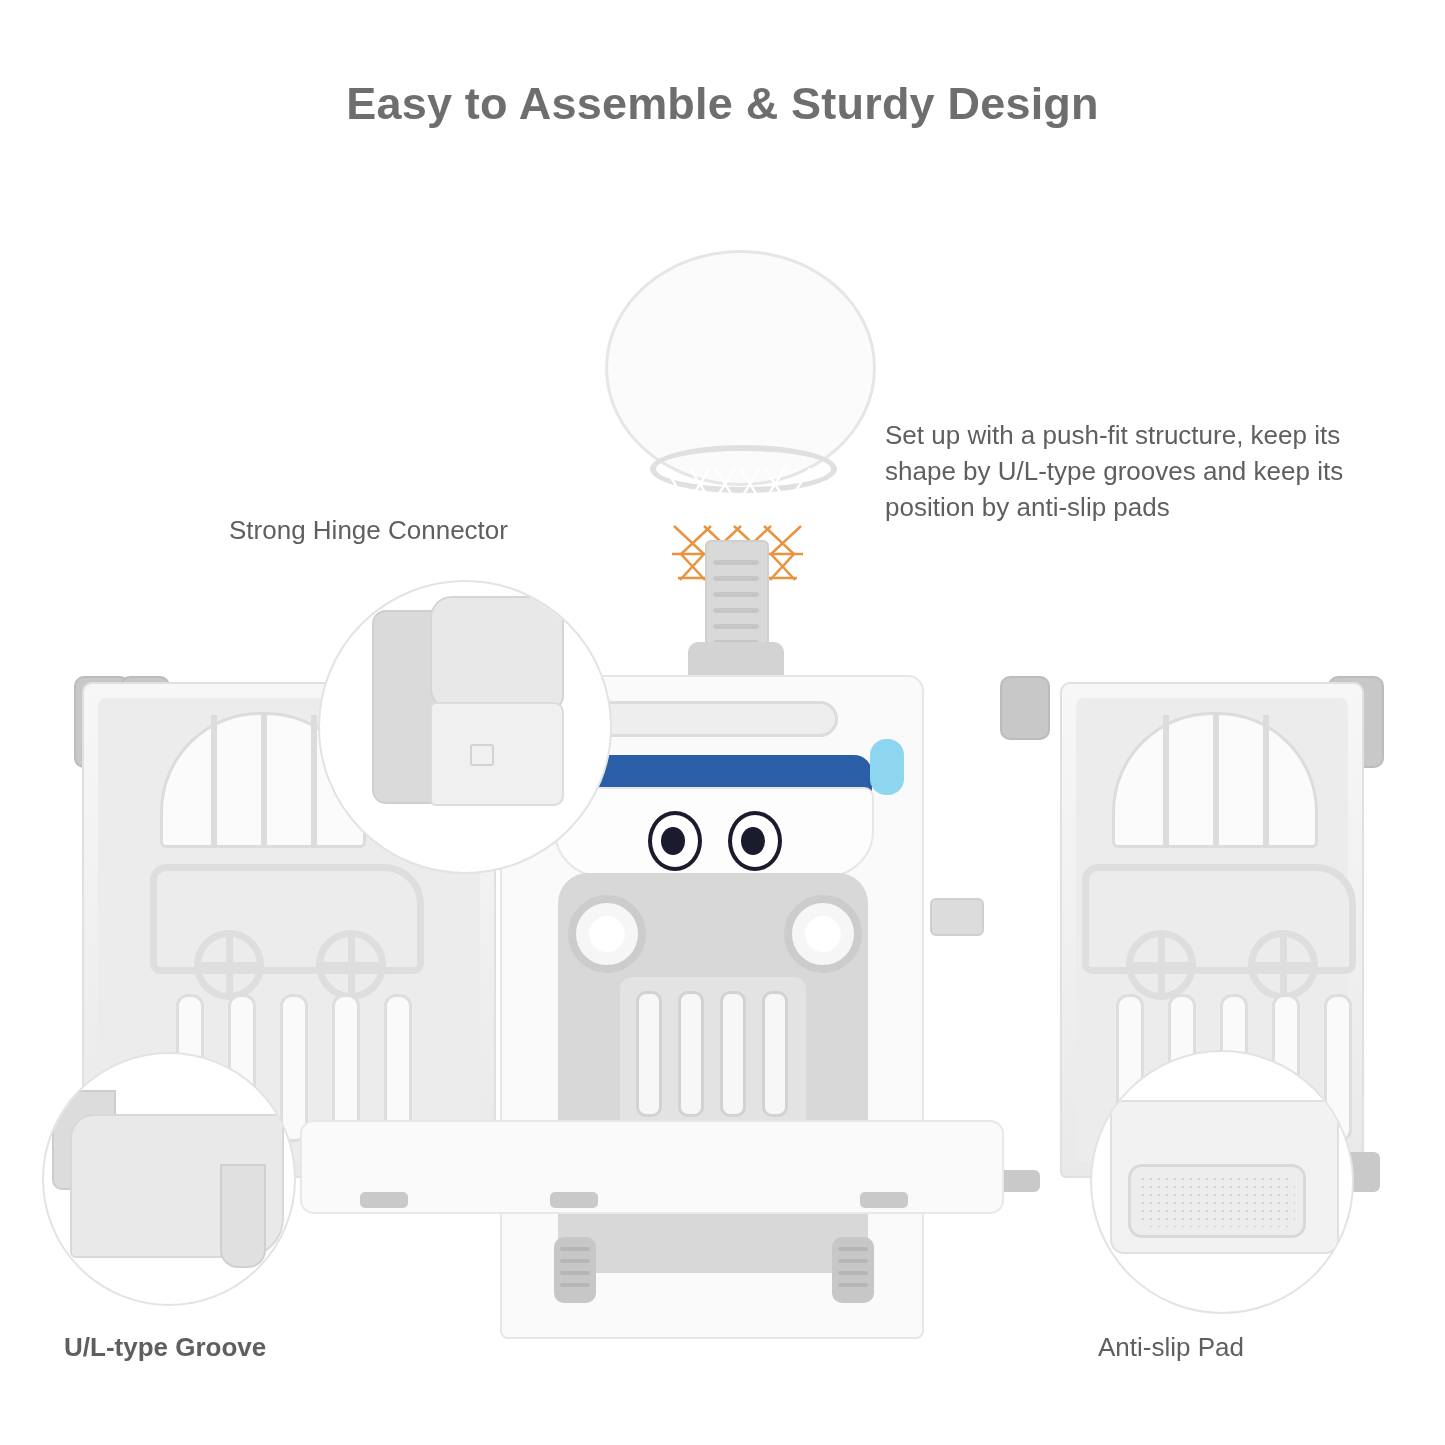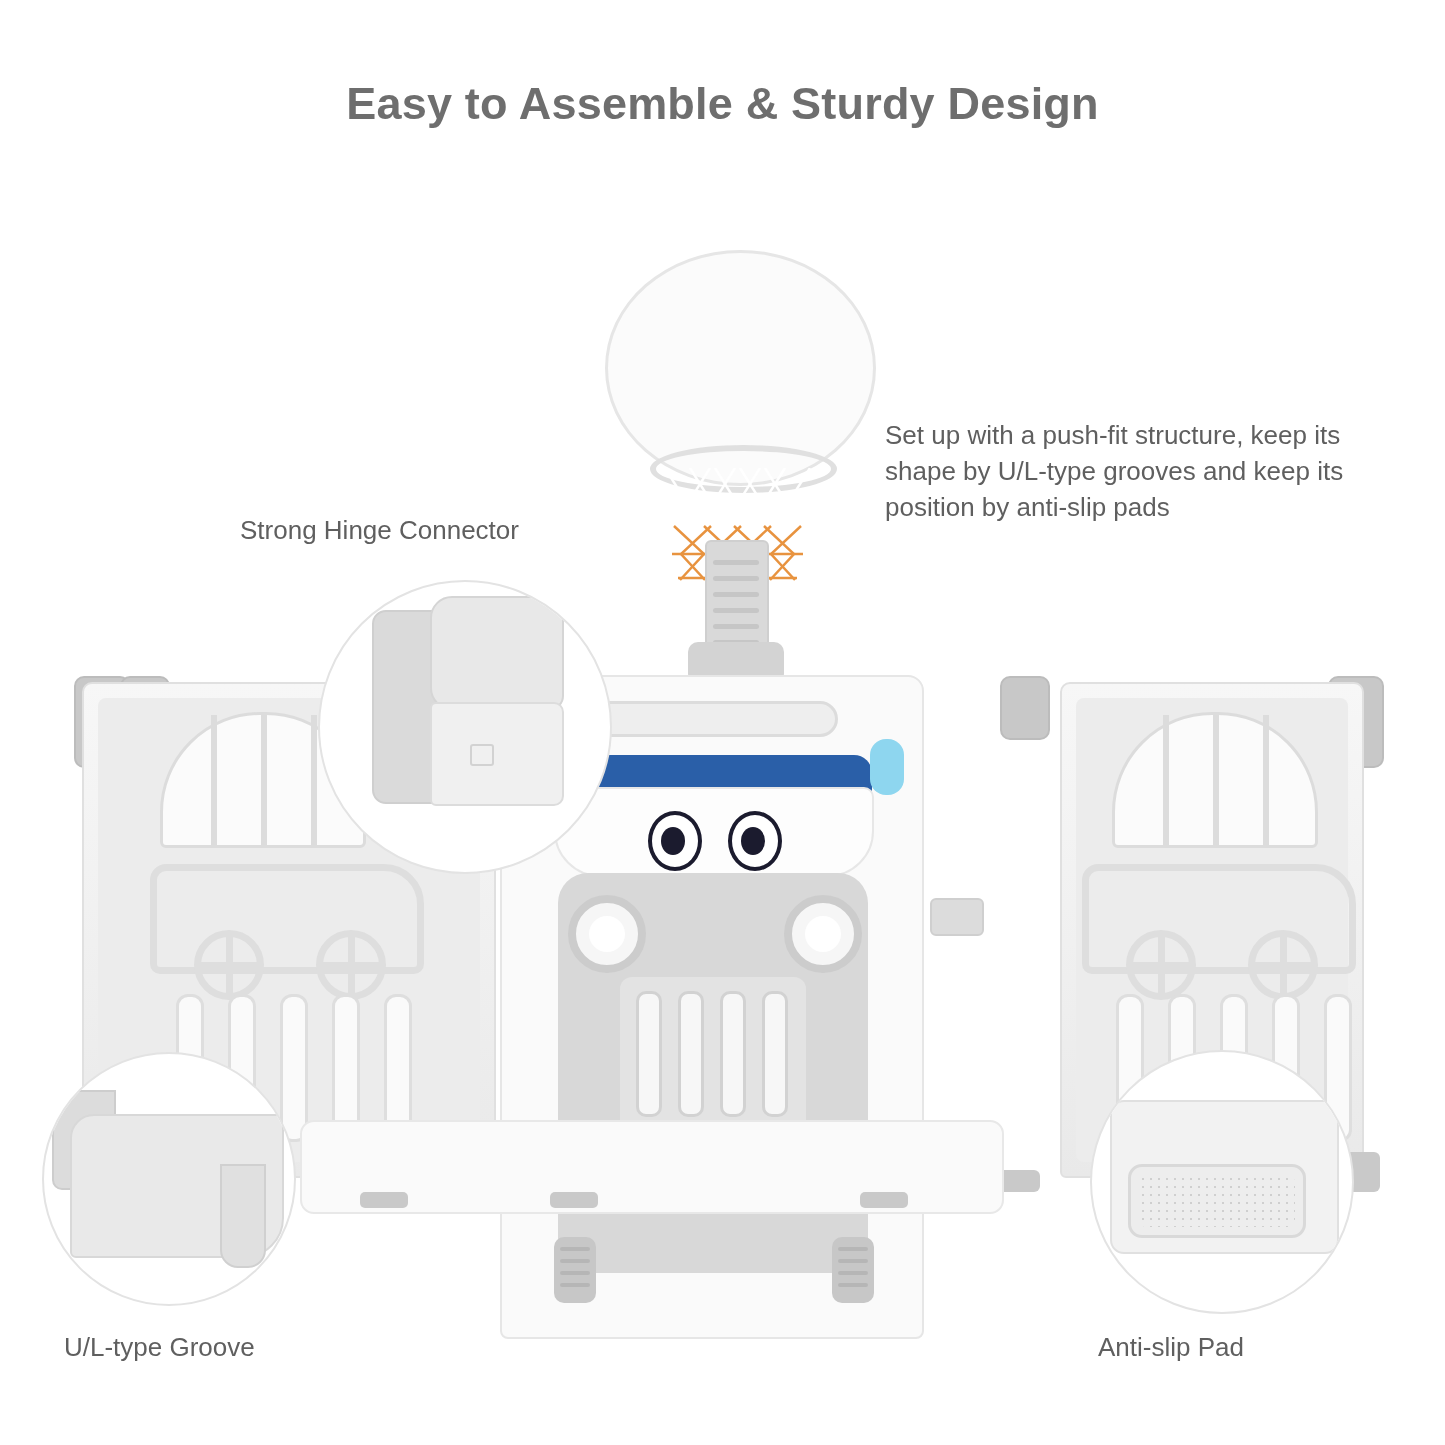--- a/index.html
+++ b/index.html
@@ -29,22 +29,22 @@
     letter-spacing: 0.2px;
   }
 
   
   .callout-label {
     position: absolute;
     font-size: 26px;
     color: #5f5f5f;
     white-space: nowrap;
   }
-  #label-hinge { left: 240px; top: 515px; text-align: right; }
-  #label-groove { left: 64px; top: 1332px; }
+  #label-hinge { left: 229px; top: 515px; text-align: right; }
+  #label-groove { left: 64px; top: 1332px; font-weight: bold; }
   #label-antislip { left: 1098px; top: 1332px; }
 
   #desc-text {
     position: absolute;
     left: 885px;
     top: 418px;
     width: 500px;
     font-size: 26px;
     line-height: 1.38;
     color: #5f5f5f;

